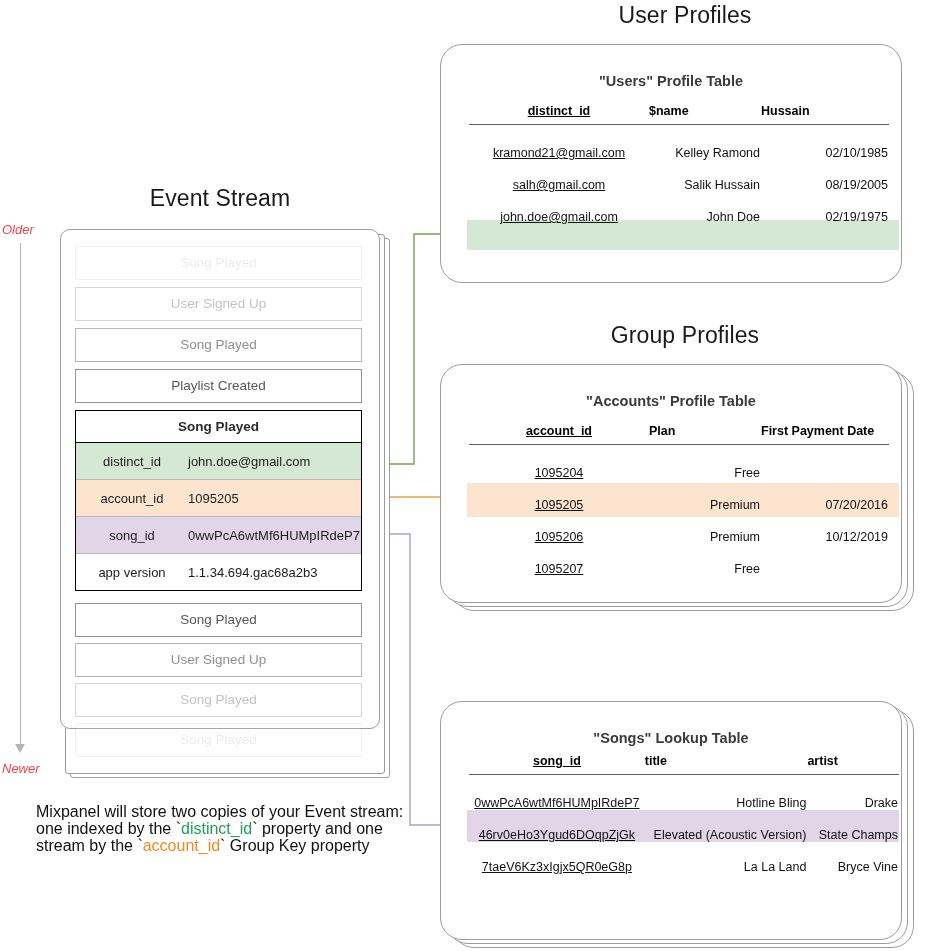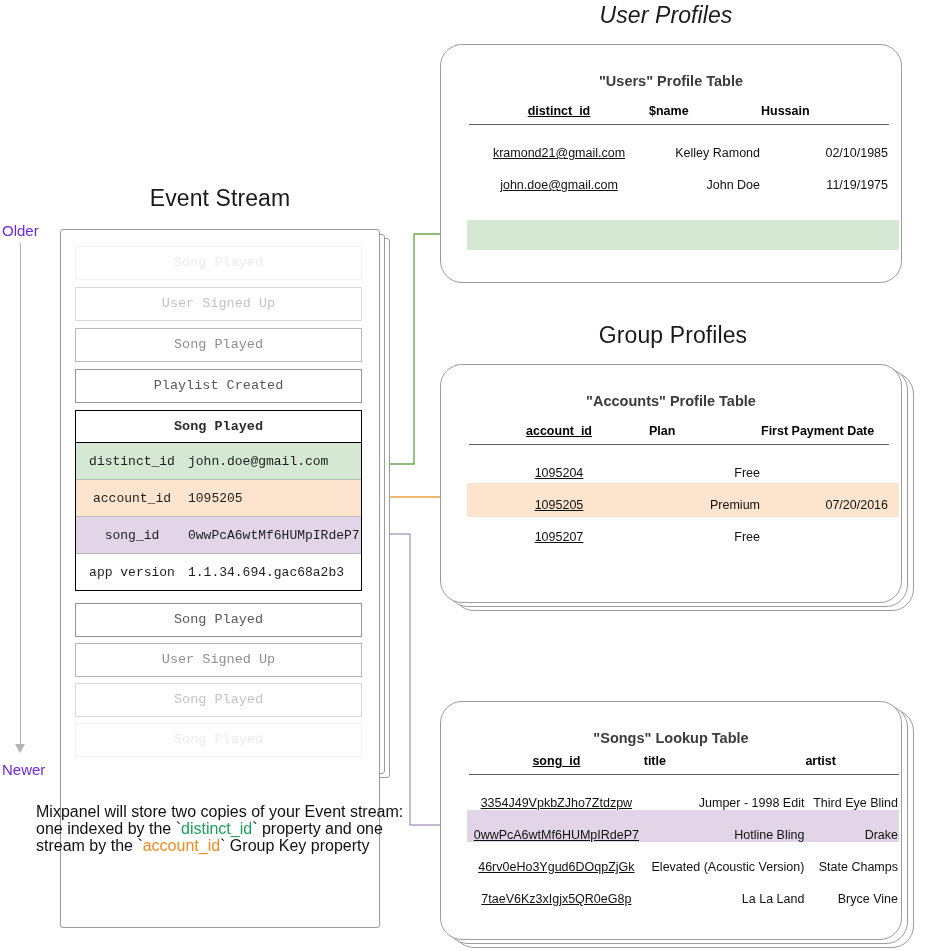--- a/index.html
+++ b/index.html
@@ -27,23 +27,24 @@
     font-size: 23px;
     font-weight: 400;
     color: #1a1a1a;
     text-align: center;
     letter-spacing: 0.1px;
     white-space: nowrap;
   }
 
   
   #axis-older, #axis-newer {
-    font-size: 15px;
-    color: #6d28d9;
+    font-size: 13px;
+    color: #ef4444;
     white-space: nowrap;
+    font-style: italic;
   }
   #axis-older { left: 2px;  top: 222px; }
   #axis-newer { left: 2px;  top: 761px; }
   #axis-line {
     left: 20px;
     top: 243px;
     width: 1px;
     height: 505px;
     background: #b4b4b4;
   }
@@ -61,21 +62,21 @@
     position: absolute;
     border: 1.6px solid #9c9c9c;
     border-radius: 22px;
     background: #ffffff;
     box-sizing: border-box;
   }
 
   
   #es-back2 { left: 70px;  top: 238px; width: 320px; height: 540px; border-radius: 3px; }
   #es-back1 { left: 65px;  top: 234px; width: 320px; height: 540px; border-radius: 3px; }
-  #es-main  { left: 60px;  top: 229px; width: 320px; height: 699px; border-radius: 3px; font-family: Liberation Mono, monospace; }
+  #es-main  { left: 60px;  top: 229px; width: 320px; height: 500px; border-radius: 10px; }
   .es-frame {
     position: absolute;
     border: 1.6px solid #9c9c9c;
     background: #ffffff;
     box-sizing: border-box;
   }
 
   .evt {
     position: absolute;
     left: 14px;
@@ -262,21 +263,21 @@
     <div class="evt f25" style="top:453px;">Song Played</div>
     <div class="evt f05" style="top:493px;">Song Played</div>
   </div>
 
   <div id="caption">
     <span>Mixpanel will store two copies of your Event stream:</span><br>
     <span>one indexed by the `</span><span class="tok-green">distinct_id</span><span>` property and one</span><br>
     <span>stream by the `</span><span class="tok-orange">account_id</span><span>` Group Key property</span>
   </div>
 
-  <div class="section-title" style="left:421px; top:2px; width:490px;font-style:italic;">User Profiles</div>
+  <div class="section-title" style="left:440px; top:2px; width:490px;">User Profiles</div>
 
   <div class="stack-card" style="left:440px; top:44px; width:462px; height:239px;">
     <div class="panel-title-row" style="top:28px;">"Users" Profile Table</div>
 
     <div class="rowbleed" style="left:26px; top:175px; width:432px; height:30px; background:#d5e8d4;"></div>
 
     <table class="dt" style="left:28px; top:59px; width:420px;">
       <colgroup>
           <col style="width:180px">
           <col style="width:112px">
@@ -292,29 +293,34 @@
       <tbody>
         <tr class="spacer">
             <td colspan="3"></td>
           </tr>
         <tr>
           <td class="key"><span>kramond21@gmail.com</span></td>
           <td class="left">Kelley Ramond</td>
           <td class="left">02/10/1985</td>
         </tr>
         <tr>
+          <td class="key"><span>salh@gmail.com</span></td>
+          <td class="left">Salik Hussain</td>
+          <td class="left">08/19/2005</td>
+        </tr>
+        <tr>
           <td class="key"><span>john.doe@gmail.com</span></td>
           <td class="left">John Doe</td>
-          <td class="left">11/19/1975</td>
+          <td class="left">02/19/1975</td>
         </tr>
       </tbody>
     </table>
   </div>
 
-  <div class="section-title" style="left:428px; top:322px; width:490px;">Group Profiles</div>
+  <div class="section-title" style="left:440px; top:322px; width:490px;">Group Profiles</div>
 
   <div class="stack-card" style="left:452px; top:372px; width:462px; height:239px;"></div>
   <div class="stack-card" style="left:446px; top:368px; width:462px; height:239px;"></div>
   <div class="stack-card" style="left:440px; top:364px; width:462px; height:239px;">
     <div class="panel-title-row" style="top:28px;">"Accounts" Profile Table</div>
 
     <div class="rowbleed" style="left:26px; top:118px; width:432px; height:34px; background:#fce4cf;"></div>
 
     <table class="dt" style="left:28px; top:59px; width:420px;">
       <colgroup>
@@ -337,20 +343,25 @@
           <td class="key"><span>1095204</span></td>
           <td class="left">Free</td>
           <td class="left"></td>
         </tr>
         <tr>
           <td class="key"><span>1095205</span></td>
           <td class="left">Premium</td>
           <td class="left">07/20/2016</td>
         </tr>
         <tr>
+          <td class="key"><span>1095206</span></td>
+          <td class="left">Premium</td>
+          <td class="left">10/12/2019</td>
+        </tr>
+        <tr>
           <td class="key"><span>1095207</span></td>
           <td class="left">Free</td>
           <td class="left"></td>
         </tr>
       </tbody>
     </table>
   </div>
 
 
   <div class="stack-card" style="left:452px; top:709px; width:462px; height:239px;"></div>
@@ -371,25 +382,20 @@
           <th class="c-key"><span class="u">song_id</span></th>
           <th class="c-left">title</th>
           <th class="c-left">artist</th>
         </tr>
       </thead>
       <tbody>
         <tr class="spacer">
             <td colspan="3"></td>
           </tr>
         <tr>
-          <td class="key"><span>3354J49VpkbZJho7Ztdzpw</span></td>
-          <td class="left">Jumper - 1998 Edit</td>
-          <td class="left">Third Eye Blind</td>
-        </tr>
-        <tr>
           <td class="key"><span>0wwPcA6wtMf6HUMpIRdeP7</span></td>
           <td class="left">Hotline Bling</td>
           <td class="left">Drake</td>
         </tr>
         <tr>
           <td class="key"><span>46rv0eHo3Ygud6DOqpZjGk</span></td>
           <td class="left">Elevated (Acoustic Version)</td>
           <td class="left">State Champs</td>
         </tr>
         <tr>

